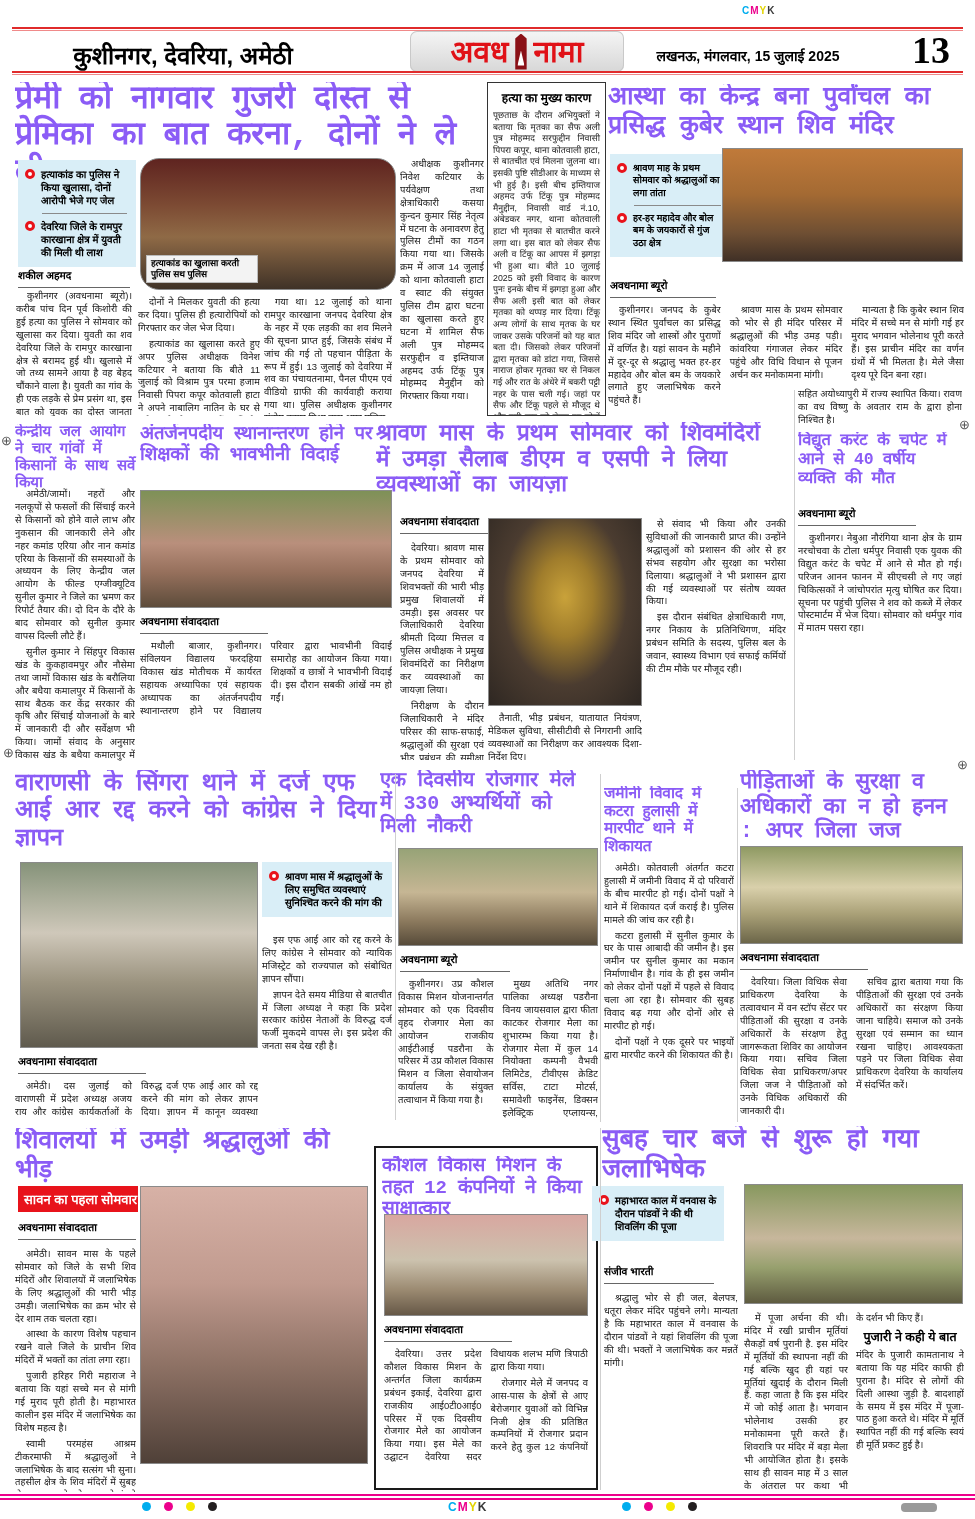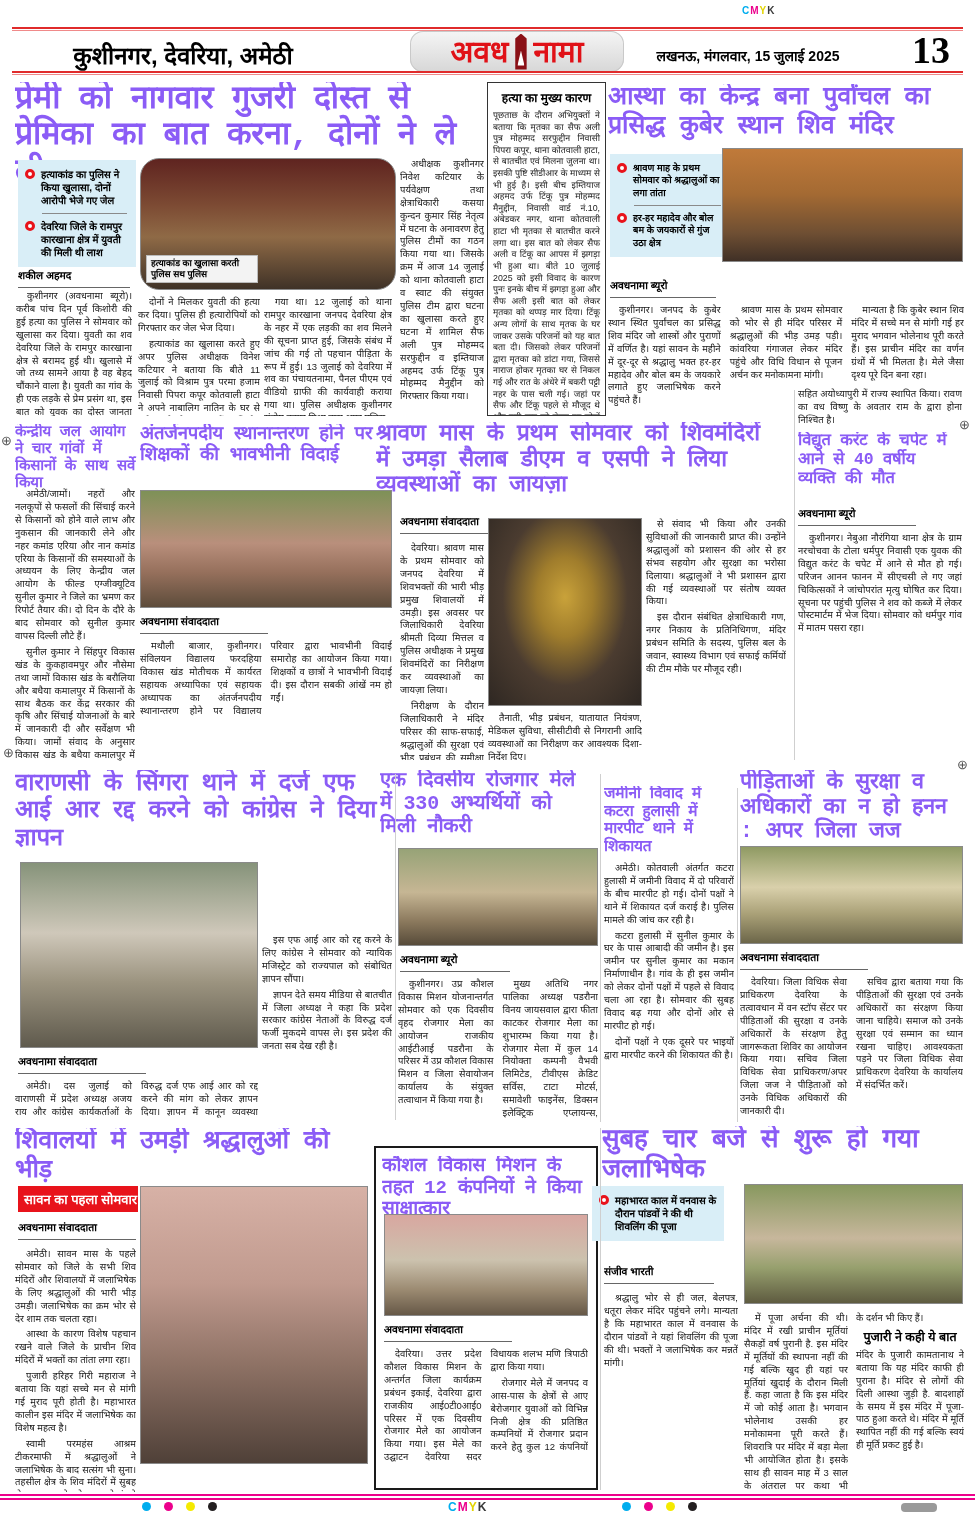--- a/index.html
+++ b/index.html
@@ -33,21 +33,21 @@
   .p-event { background: linear-gradient(180deg,#d8a7a0 0%,#ccc2ae 45%,#9b8a71 75%,#665847 100%); }
   .p-temple-ext { background: linear-gradient(180deg,#88985f 0%,#c7b79c 45%,#97a06e 70%,#5e5b40 100%); }
   .caption { position:absolute; left:5px; bottom:6px; width:112px; background:#f3f3f3; border:1px solid #bbb; padding:2px 4px; font-size:9px; font-weight:700; line-height:1.25; color:#000; text-align:left; }
   .badge { position:absolute; background:#e8131b; color:#fff; font-weight:800; font-size:13px; text-align:center; padding:4px 6px; overflow:hidden; white-space:nowrap; }
   .boxart { position:absolute; border:2px solid #1a1a1a; background:#fff; }
   .hbox { position:absolute; border:1.5px solid #333; padding:6px 5px; overflow:hidden; background:#fff; }
   .hbox .t { font-weight:800; font-size:12px; text-align:center; margin-bottom:4px; color:#000; }
   .hbox .b { font-size:8.8px; line-height:1.32; text-align:justify; color:#1c1c1c; }
   .redline { position:absolute; left:12px; width:951px; height:2px; background:#e02b2b; }
   .redline.thin { height:1px; background:#f08a8a; }
-  .logo-box { position:absolute; left:410px; top:31px; width:214px; height:41px; background:linear-gradient(180deg,#f5f5f5,#d7d7d7); border-radius:13px; display:flex; align-items:center; justify-content:center; gap:3px; box-shadow:0 0 0 1px #c9c9c9 inset; }
+  .logo-box { position:absolute; left:410px; top:31px; width:214px; height:41px; background:linear-gradient(180deg,#f5f5f5,#d7d7d7); border-radius:7px; display:flex; align-items:center; justify-content:center; gap:3px; box-shadow:0 0 0 1px #c9c9c9 inset; }
   .logo-word { font-weight:800; font-size:30px; color:#e01117; line-height:1; }
   .monument { position:relative; width:19px; height:36px; background:#8a1016; clip-path:polygon(50% 0%,80% 14%,80% 100%,20% 100%,20% 14%); }
   .monument:after { content:""; position:absolute; left:50%; bottom:4px; transform:translateX(-50%); width:7px; height:15px; background:#fff; clip-path:polygon(50% 0,100% 100%,0 100%); }
   .edition { position:absolute; left:28px; top:38px; width:310px; text-align:center; font-weight:800; font-size:24px; color:#000; white-space:nowrap; overflow:hidden; }
   .dateline { position:absolute; left:648px; top:46px; width:200px; text-align:center; font-weight:700; font-size:14px; color:#000; white-space:nowrap; }
   .pagenum { position:absolute; left:900px; top:28px; width:62px; text-align:center; font-family:"Liberation Serif", serif; font-weight:700; font-size:38px; color:#000; }
   .cmyk { position:absolute; font-weight:700; letter-spacing:1px; }
   .cmyk span { display:inline; }
   .c-c{color:#00adee;} .c-m{color:#ec008c;} .c-y{color:#e3d400;} .c-k{color:#3a3a3a;}
   .dotrow { position:absolute; display:flex; gap:13px; }
@@ -188,20 +188,26 @@
   <div class="byline-wrap" style="left:798px; top:506px; width:118px;">
     <div class="byline">अवधनामा ब्यूरो</div>
     <div class="brule"></div>
   </div>
   <div class="col" style="left:798px; top:532px; width:164px; height:228px;">
       <p class="para">कुशीनगर। नेबुआ नौरंगिया थाना क्षेत्र के ग्राम नरचोचवा के टोला धर्मपुर निवासी एक युवक की विद्युत करंट के चपेट में आने से मौत हो गई। परिजन आनन फानन में सीएचसी ले गए जहां चिकित्सकों ने जांचोपरांत मृत्यु घोषित कर दिया। सूचना पर पहुंची पुलिस ने शव को कब्जे में लेकर पोस्टमार्टम में भेज दिया। सोमवार को धर्मपुर गांव में मातम पसरा रहा।</p>
     </div>
 
   <div class="hl" style="left:15px; top:770px; width:376px; font-size:24px;">वाराणसी के सिंगरा थाने में दर्ज एफ आई आर रद्द करने को कांग्रेस ने दिया ज्ञापन</div>
   <div class="photo p-congress" style="left:20px; top:862px; width:238px; height:186px;"></div>
+  <div class="bbox" style="left:262px; top:862px; width:130px;">
+    <div class="bitem">
+      <span class="ring"></span>
+      <span>श्रावण मास में श्रद्धालुओं के लिए समुचित व्यवस्थाएं सुनिश्चित करने की मांग की</span>
+    </div>
+  </div>
   <div class="col" style="left:262px; top:934px; width:130px; height:186px;">
       <p class="para">इस एफ आई आर को रद्द करने के लिए कांग्रेस ने सोमवार को न्यायिक मजिस्ट्रेट को राज्यपाल को संबोधित ज्ञापन सौंपा।</p>
       <p class="para">ज्ञापन देते समय मीडिया से बातचीत में जिला अध्यक्ष ने कहा कि प्रदेश सरकार कांग्रेस नेताओं के विरुद्ध दर्ज फर्जी मुकदमे वापस ले। इस प्रदेश की जनता सब देख रही है।</p>
     </div>
   <div class="byline-wrap" style="left:18px; top:1054px; width:128px;">
     <div class="byline">अवधनामा संवाददाता</div>
     <div class="brule"></div>
   </div>
   <div class="col cols2" style="left:15px; top:1080px; width:243px; height:42px;">
       <p class="para">अमेठी। दस जुलाई को वाराणसी में प्रदेश अध्यक्ष अजय राय और कांग्रेस कार्यकर्ताओं के विरुद्ध दर्ज एफ आई आर को रद्द करने की मांग को लेकर ज्ञापन दिया। ज्ञापन में कानून व्यवस्था और विपक्षी दलों के प्रति रवैए को लेकर</p>

